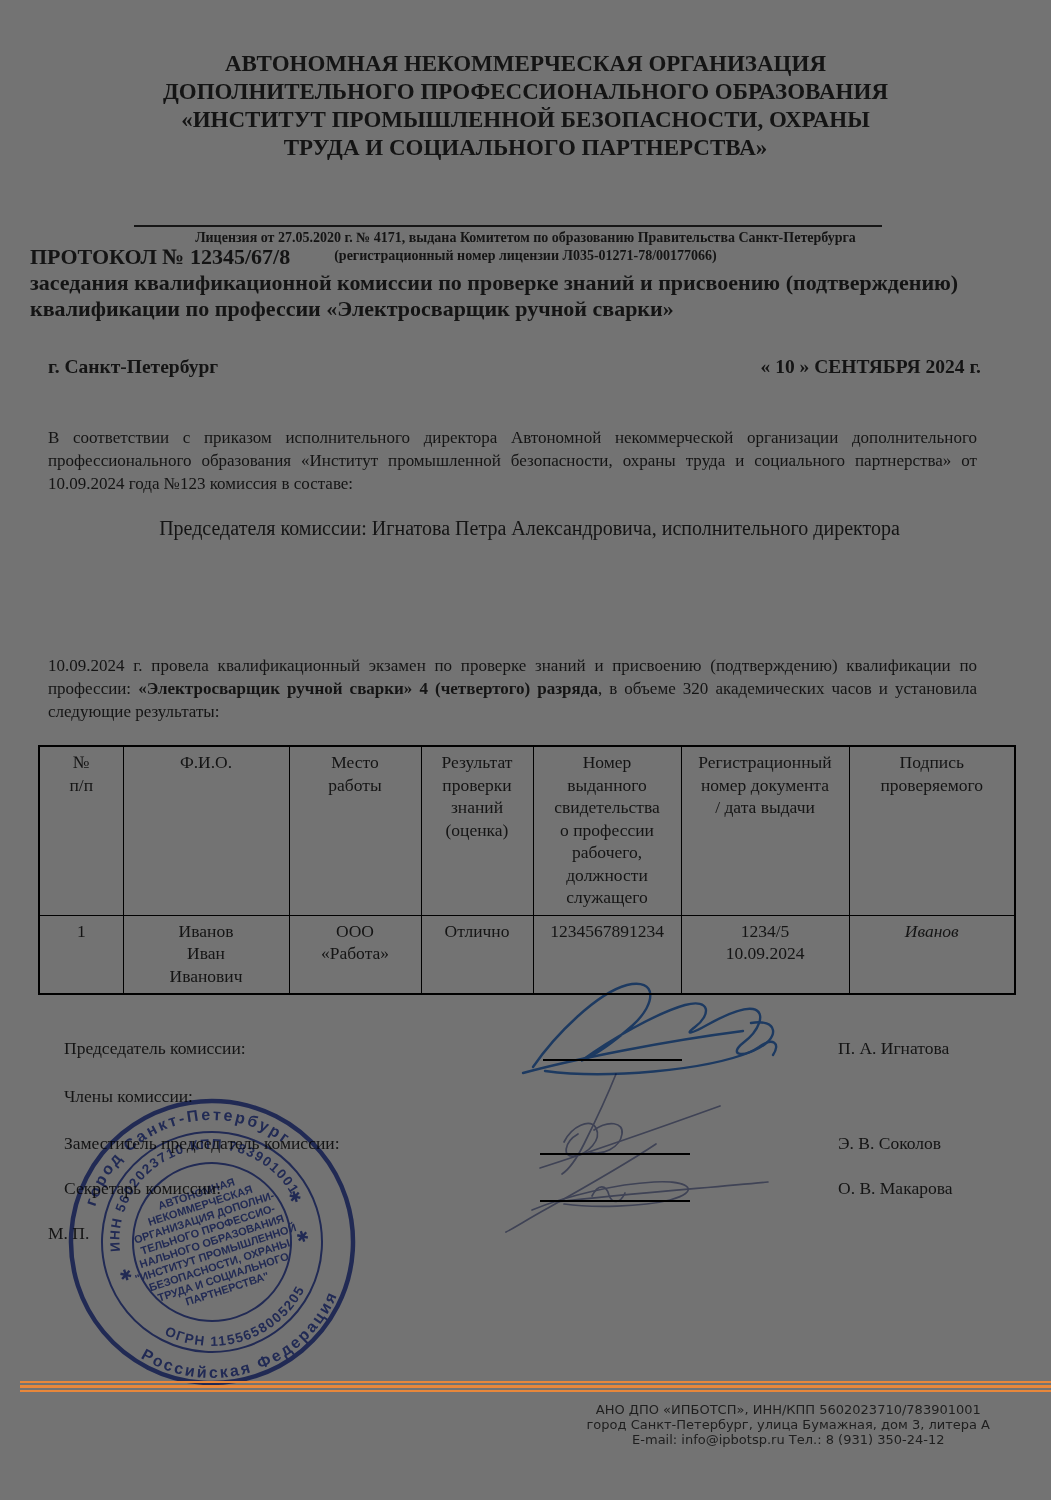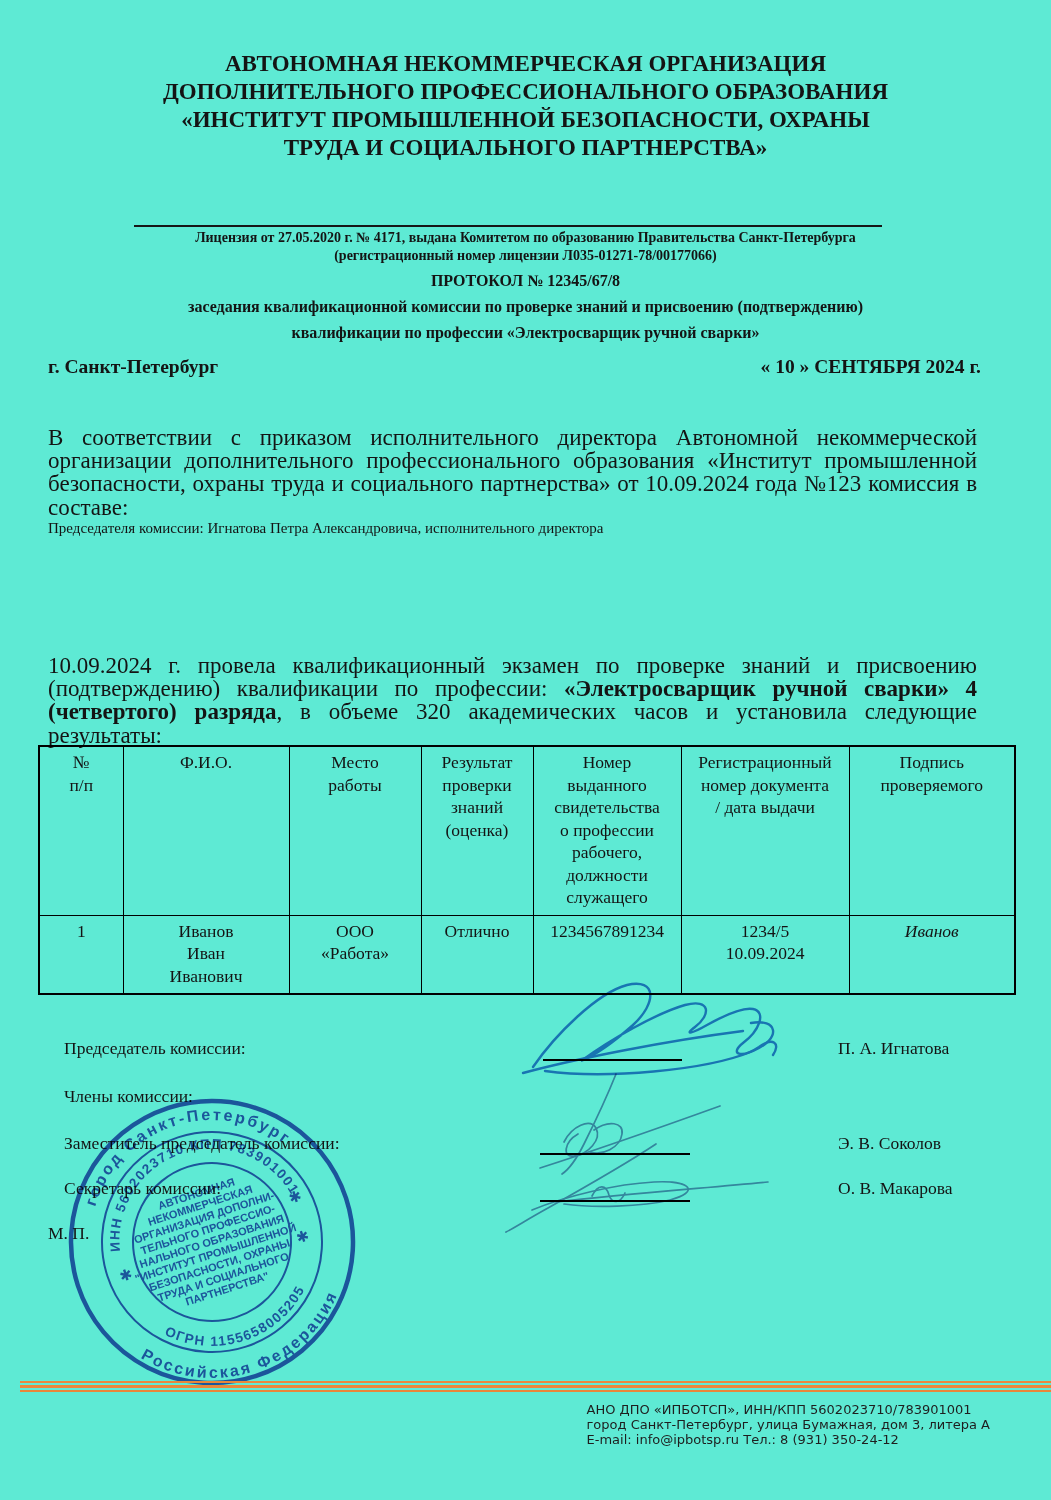--- a/index.html
+++ b/index.html
@@ -6,40 +6,40 @@
     --accent-orange:#e8873b;
     --stamp-blue:#3b50b5;
     --signature-blue:#3f7fd6;
     --signature-gray:#8b93bd;
     --text-black:#141414;
   }
   *{margin:0;padding:0;box-sizing:border-box;}
   html,body{background:#ffffff;}
   .page{
     position:relative;width:1051px;height:1500px;margin:0 auto;
-    background:#5eead4;overflow:hidden;
+    background:#737373;overflow:hidden;
     font-family:"Liberation Serif","DejaVu Serif",serif;
     color:var(--text-black);
   }
   .abs{position:absolute;}
   
   .org-name{top:50px;left:40px;right:40px;text-align:center;
     font-weight:bold;font-size:23px;line-height:28px;}
   .license{top:181px;left:60px;right:60px;text-align:center;
     font-weight:bold;font-size:14px;line-height:17.5px;margin-top:48px;}
   .rule{top:225px;left:134px;width:748px;height:2.4px;background:#161616;}
   
-  .title{top:268px;left:30px;right:30px;text-align:center;
-    font-weight:bold;font-size:16px;line-height:26px;}
+  .title{top:244px;left:30px;right:30px;
+    font-weight:bold;font-size:22px;line-height:26px;}
   .meta-row{top:356px;left:48px;right:70px;display:flex;
     justify-content:space-between;font-weight:bold;font-size:19.5px;}
   
-  .para{left:48px;right:74px;font-size:23px;line-height:23.2px;
+  .para{left:48px;right:74px;font-size:17px;line-height:23.2px;
     text-align:justify;}
-  .line{left:48px;right:40px;font-size:15px;line-height:23.2px;}
+  .line{left:48px;right:40px;font-size:20px;line-height:23.2px;text-align:center;}
   
   table.results{position:absolute;top:745px;left:38px;border-collapse:collapse;
     table-layout:fixed;width:976px;font-size:17.5px;line-height:22.5px;}
   table.results td{border:1px solid #000;vertical-align:top;
     text-align:center;white-space:pre-line;padding:4px 4px 6px 4px;}
   table.results{border:2px solid #000;}
   td.fio-cell{text-align:left;padding-left:11px;}
   td.sign-cell{font-style:italic;}
   .hdr-row td{padding-top:5px;}
   
@@ -56,21 +56,21 @@
     mix-blend-mode:multiply;opacity:.93;}
   .stamp circle{fill:none;stroke:var(--stamp-blue);}
   .stamp text{fill:var(--stamp-blue);
     font-family:"Liberation Sans","DejaVu Sans",sans-serif;font-weight:bold;}
   .st-outer{font-size:16px;letter-spacing:2.5px;}
   .st-mid{font-size:13.5px;letter-spacing:1.5px;}
   .st-center{font-size:11px;text-anchor:middle;}
   .st-star{font-size:15px;text-anchor:middle;}
   
   .stripe{left:20px;right:0;background:var(--accent-orange);}
-  .footer-text{top:1403px;right:61px;text-align:left;
+  .footer-text{top:1403px;right:61px;text-align:center;
     font-family:"DejaVu Sans","Liberation Sans",sans-serif;
     font-size:13px;line-height:14.8px;color:#1e1e1e;}
 </style>
 </head>
 <body>
 
 <div class="page">
 
   <div class="abs org-name">
     <div>АВТОНОМНАЯ НЕКОММЕРЧЕСКАЯ ОРГАНИЗАЦИЯ</div>

